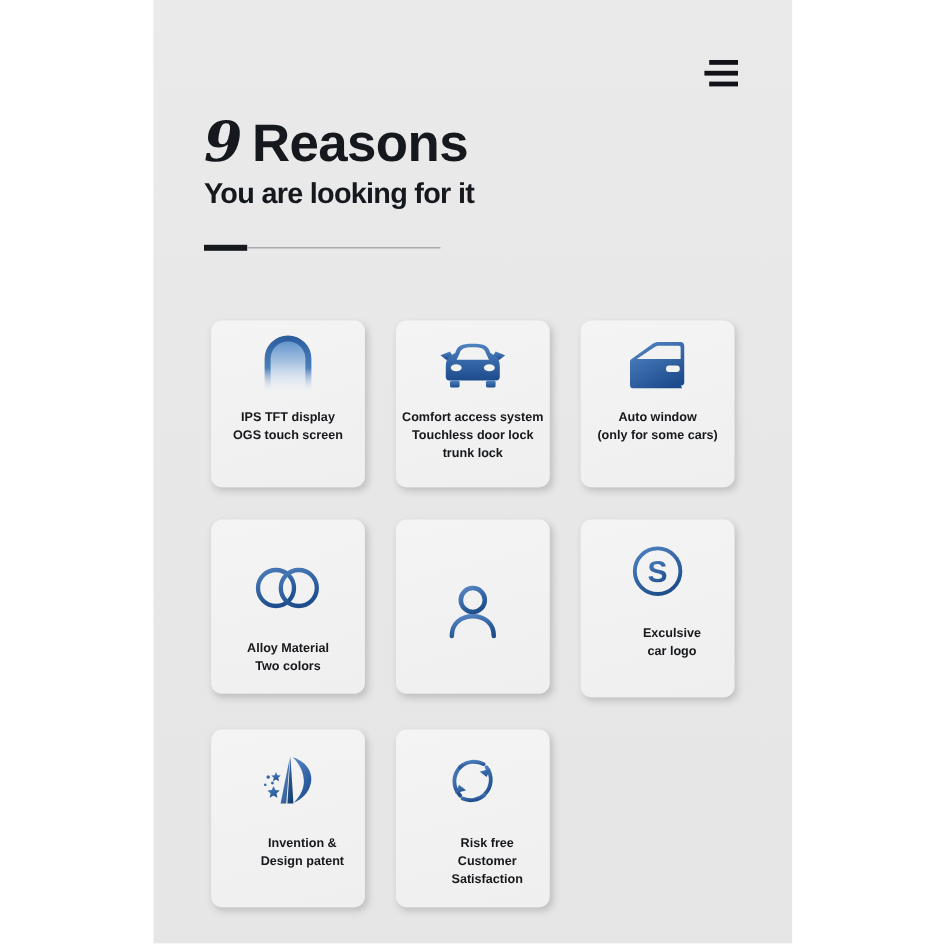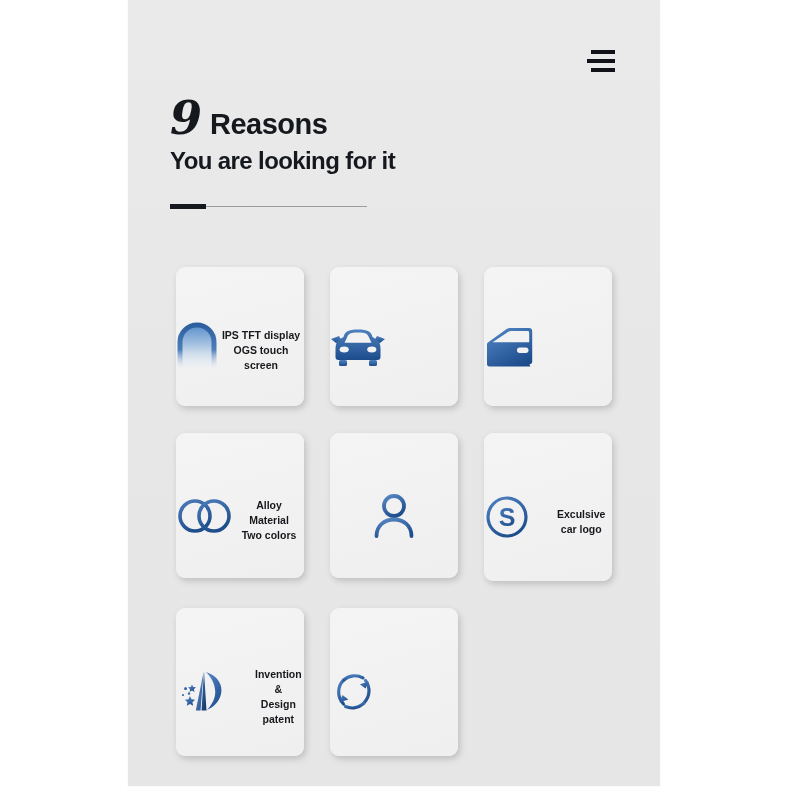--- a/index.html
+++ b/index.html
@@ -77,21 +77,21 @@
     font-style: italic;
     font-weight: 700;
     font-size: 46px;
     color: #15181d;
     letter-spacing: -1px;
     line-height: 1;
   }
   .reasons {
     font-family: "Liberation Sans", sans-serif;
     font-weight: 700;
-    font-size: 29px;
+    font-size: 44px;
     color: #15181d;
     letter-spacing: -0.5px;
     line-height: 1;
   }
   .line2 {
     margin-top: 7px;
     font-family: "Liberation Sans", sans-serif;
     font-weight: 700;
     font-size: 24px;
     color: #15181d;
@@ -133,23 +133,23 @@
   }
 
   .card {
     position: relative;
     width: 128px;
     background: #f2f2f2;
     background: linear-gradient(165deg, #f4f4f4 0%, #efefef 100%);
     border-radius: 9px;
     box-shadow: 2px 3px 6px rgba(110,110,110,0.32);
     display: flex;
-    flex-direction: row;
+    flex-direction: column;
     align-items: center;
-    padding-top: 20px;
+    padding-top: 8px;
     box-sizing: border-box;
   }
   .card.r1 { height: 139px; }
   .card.r2 { height: 145px; justify-content: center; }
   .card.r3 { height: 148px; }
 
   .icon-wrap {
     height: 58px;
     display: flex;
     align-items: center;
@@ -245,39 +245,44 @@
                        L8.5 34 C6.5 34 5.5 33 5.5 31 L5.5 23 C5.5 18.5 6.5 15.5 9.5 13.5 Z"></path>
               <rect x="9" y="34" width="8" height="6" rx="1.6"></rect>
               <rect x="39" y="34" width="8" height="6" rx="1.6"></rect>
             </g>
             <path d="M17 11.5 C18.2 7.6 20.5 6.4 28 6.4 C35.5 6.4 37.8 7.6 39 11.5
                      L41.5 16.8 L14.5 16.8 Z" fill="#f2f2f2"></path>
             <ellipse cx="14.2" cy="23.5" rx="4.6" ry="2.9" fill="#f2f2f2"></ellipse>
             <ellipse cx="41.8" cy="23.5" rx="4.6" ry="2.9" fill="#f2f2f2"></ellipse>
           </svg>
         </div>
+        <div class="card-label">Comfort access system
+Touchless door lock
+trunk lock</div>
       </div>
 
       <div class="card r1">
         <div class="icon-wrap">
           <svg width="52" height="46" viewBox="0 0 52 46">
             <defs>
               <linearGradient id="g-door" x1="0.1" y1="0" x2="0.7" y2="1">
                 <stop offset="0%" stop-color="#5285c4"></stop>
                 <stop offset="100%" stop-color="#1d4c8c"></stop>
               </linearGradient>
             </defs>
             <path d="M3 20.5 C3 19.5 3.6 18.5 4.6 18 L22 5.5 C23.6 4.4 25 4 27 4
                      L45 4 C47 4 48.2 5.2 48.2 7.2 L48.2 37.5 C48.2 39.3 47.2 40.3 45.4 40.3
                      L46.4 42.5 L5.5 42.5 C3.8 42.5 3 41.5 3 39.8 Z" fill="url(#g-door)"></path>
             <path d="M8.6 18.2 L23.6 8.2 C24.8 7.4 25.9 7.1 27.4 7.1 L43.6 7.1
                      C44.7 7.1 45.2 7.7 45.2 8.7 L45.2 18.2 Z" fill="#f2f2f2"></path>
             <rect x="33" y="23.5" width="11.5" height="5.4" rx="2.7" fill="#f2f2f2"></rect>
           </svg>
         </div>
+        <div class="card-label">Auto window
+(only for some cars)</div>
       </div>
 
       <div class="card r2">
         <div class="icon-wrap">
           <svg width="58" height="38" viewBox="0 0 58 38">
             <defs>
               <linearGradient id="g-ring" x1="0" y1="0" x2="0.4" y2="1">
                 <stop offset="0%" stop-color="#4b7cb8"></stop>
                 <stop offset="100%" stop-color="#1f4e8d"></stop>
               </linearGradient>
@@ -367,17 +372,19 @@
             </defs>
             <path d="M35.5 12.5 A17 17 0 0 1 34 34.8" fill="none" stroke="url(#g-cyc)" stroke-width="3.2" stroke-linecap="round"></path>
             <path d="M13.5 36 A17 17 0 0 1 13.5 12.2" fill="none" stroke="url(#g-cyc)" stroke-width="3.2" stroke-linecap="round"></path>
             <path d="M13.5 12.2 A17 17 0 0 1 33 9.8" fill="none" stroke="url(#g-cyc)" stroke-width="3.2" stroke-linecap="round"></path>
             <path d="M15.5 38.5 A17 17 0 0 0 33.5 35.5" fill="none" stroke="url(#g-cyc)" stroke-width="3.2" stroke-linecap="round"></path>
 
             <path d="M35.5 20.5 L29.8 16.2 L38.8 13.5 Z" fill="url(#g-cyc)"></path>
             <path d="M12.5 27 L18.4 31.6 L9.4 34.2 Z" fill="url(#g-cyc)"></path>
           </svg>
         </div>
+        <div class="card-label">Risk free
+Customer Satisfaction</div>
       </div>
 
     </div>
   </div>
 </div>
 
 </body></html>

